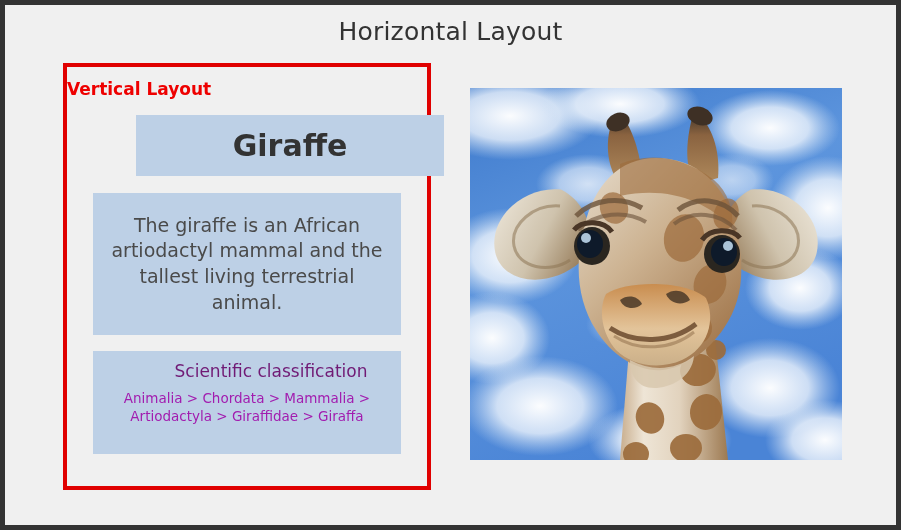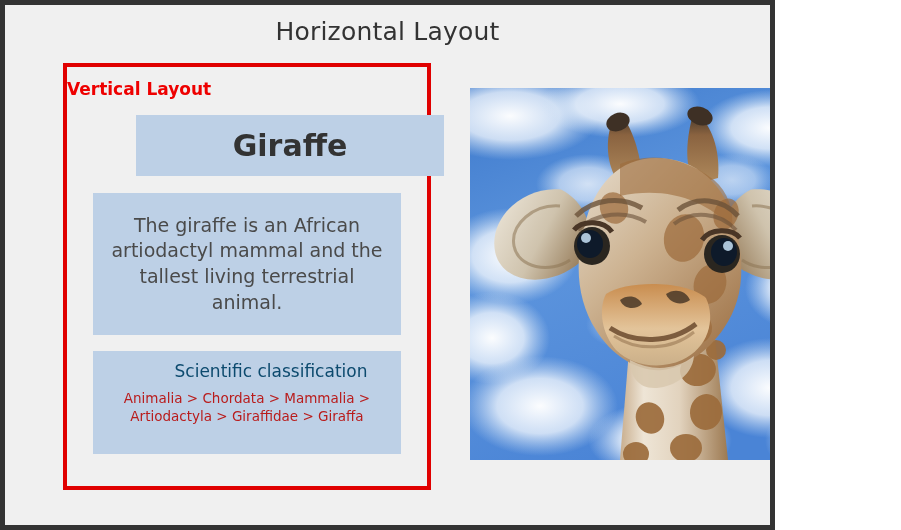--- a/index.html
+++ b/index.html
@@ -6,21 +6,21 @@
     margin: 0;
     padding: 0;
     background: #ffffff;
   }
   body {
     font-family: "DejaVu Sans", sans-serif;
   }
 
   .screen {
     position: relative;
-    width: 775px;
+    width: 901px;
     height: 530px;
     box-sizing: border-box;
     background: #f0f0f0;
     border: 5px solid #333333;
     overflow: hidden;
   }
 
   
   .page-title {
     position: absolute;
@@ -103,28 +103,28 @@
   }
 
   .panel-class {
     top: 284px;
     height: 103px;
     padding-top: 10px;
     text-align: center;
   }
   .panel-class .class-heading {
     font-size: 17px;
-    color: #0c4a6e;
+    color: #701a75;
     margin-bottom: 8px;
     padding-left: 48px;
   }
   .panel-class .class-path {
     font-size: 13.5px;
     line-height: 1.35;
-    color: #b91c1c;
+    color: #a21caf;
     padding: 0 22px;
   }
 
   
   .image-frame {
     position: absolute;
     left: 465px;
     top: 28px;
     width: 372px;
     height: 372px;

